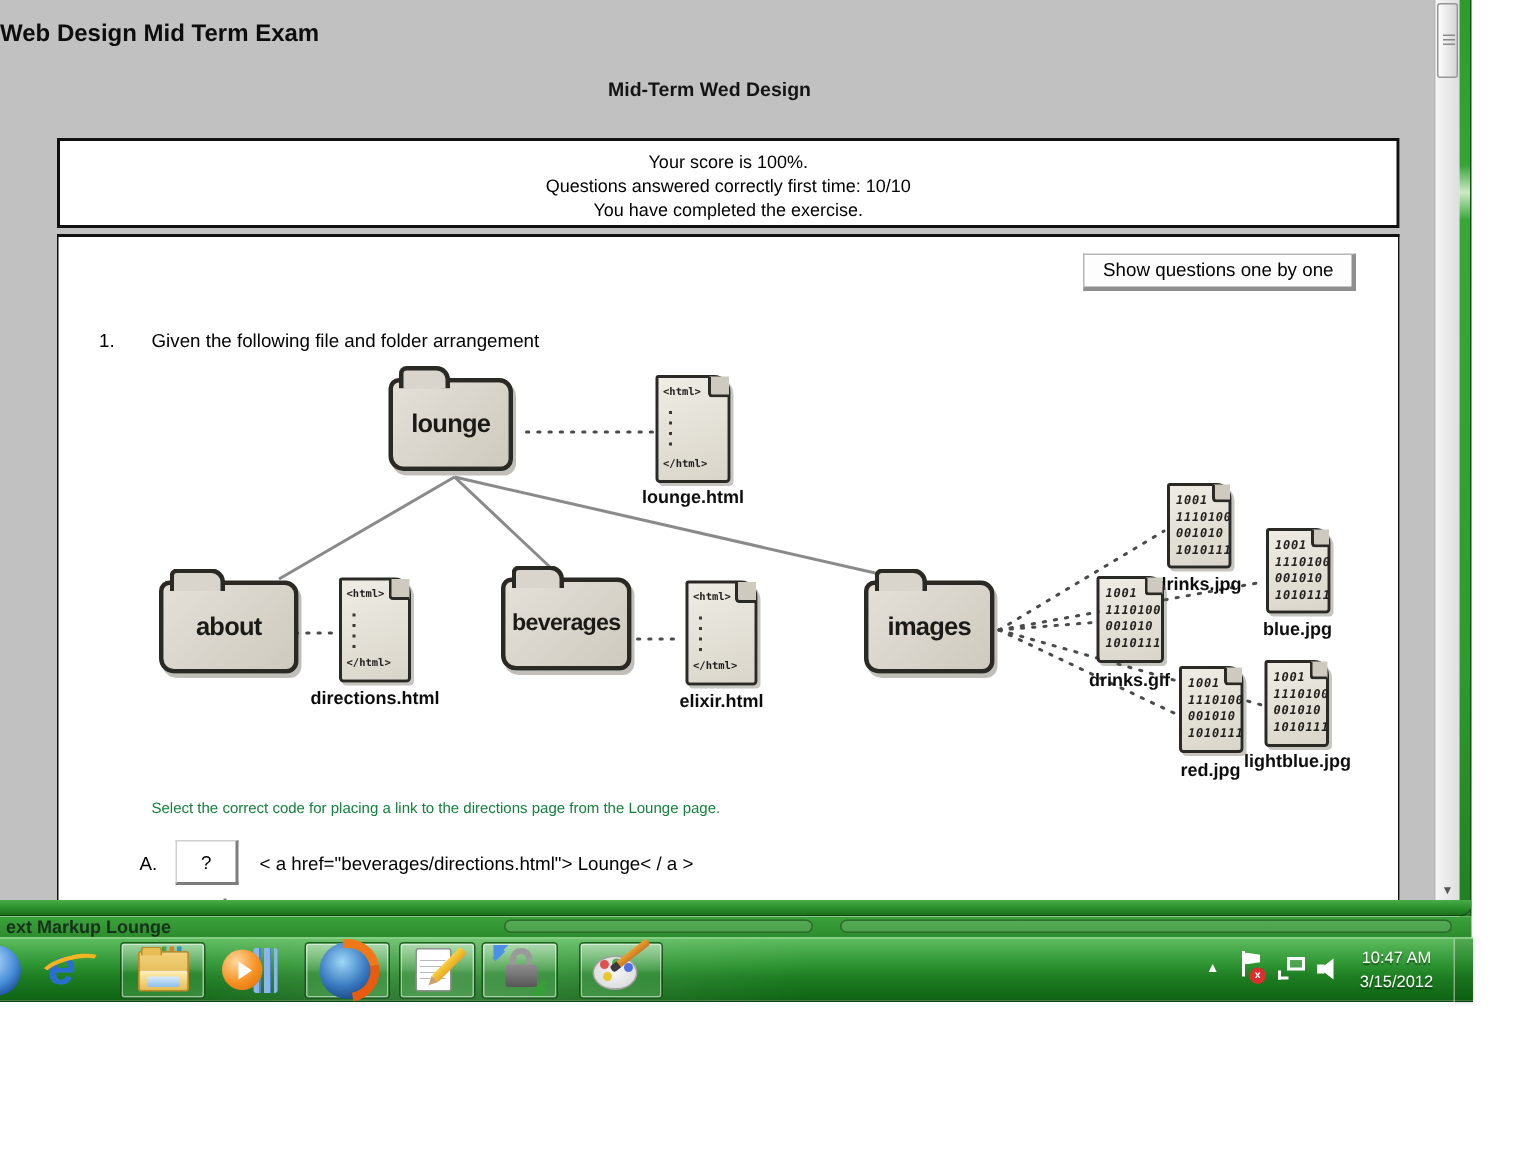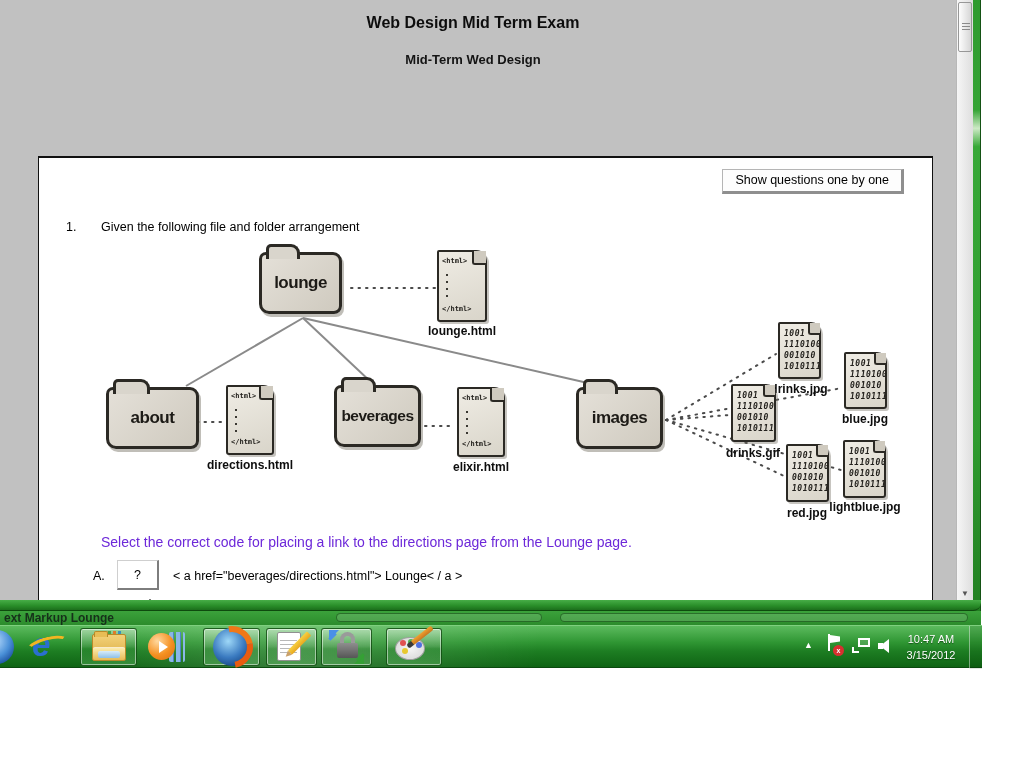--- a/index.html
+++ b/index.html
@@ -1,37 +1,37 @@
 <!DOCTYPE html>
 <html><head>
 <meta charset="utf-8">
 <style>
   html,body{margin:0;padding:0;background:#fff;}
   *{box-sizing:border-box;font-family:"Liberation Sans",sans-serif;}
   #stage{position:relative;width:1024px;height:768px;background:#fff;overflow:hidden;}
 
   
   .content{position:absolute;left:0;top:0;width:956px;height:600px;background:#c1c1c1;}
-  .page-title{position:absolute;left:0;top:14px;width:946px;text-align:center;font-size:16px;font-weight:bold;color:#0d0d0d;}
+  .page-title{position:absolute;left:0;top:14px;width:946px;font-size:16px;font-weight:bold;color:#0d0d0d;}
   .page-subtitle{position:absolute;left:0;top:52px;width:946px;text-align:center;font-size:13px;font-weight:bold;color:#141414;}
 
   .score-box{position:absolute;left:38px;top:92px;width:895px;height:60px;background:#fff;border:2px solid #111;}
   .score-box div{text-align:center;font-size:12px;line-height:16px;color:#000;}
   .score-box div:first-child{margin-top:6px;}
 
   .main-box{position:absolute;left:38px;top:156px;width:895px;height:444px;background:#fff;
     border-top:2px solid #111;border-left:1px solid #111;border-right:1px solid #111;overflow:hidden;}
 
   .show-btn{position:absolute;right:28px;top:11px;background:#fdfdfd;border:1px solid #b5b5b5;
     border-right:3px solid #8f8f8f;border-bottom:3px solid #8f8f8f;
     font-size:12.5px;color:#000;padding:3px 12px 4px;cursor:pointer;}
 
   .q-num{position:absolute;left:27px;top:62px;font-size:12.5px;color:#000;}
   .q-text{position:absolute;left:62px;top:62px;font-size:12.5px;color:#000;}
-  .prompt{position:absolute;left:62px;top:376px;font-size:14px;color:#6d28d9;}
+  .prompt{position:absolute;left:62px;top:376px;font-size:10px;color:#15803d;}
   .ans-letter{position:absolute;left:54px;top:411px;font-size:12.5px;color:#000;}
   .q-mark{position:absolute;left:78px;top:402px;width:42px;height:30px;background:#fff;
     border:1px solid #cfcfcf;border-right:2px solid #7d7d7d;border-bottom:2px solid #7d7d7d;
     font-size:12.5px;color:#000;cursor:pointer;}
   .ans-code{position:absolute;left:134px;top:411px;font-size:12.5px;color:#000;}
   .partial-line{position:absolute;left:110px;top:441px;width:2px;height:3px;background:#7d7d7d;}
 
   
   svg.connectors{position:absolute;left:0;top:0;pointer-events:none;}
   .folder{position:absolute;background:linear-gradient(135deg,#e4e0d8,#cfcabf);
@@ -182,20 +182,25 @@
 </style>
 </head>
 <body>
 
 <div id="stage">
 
   <div class="content">
     <div class="page-title">Web Design Mid Term Exam</div>
     <div class="page-subtitle">Mid-Term Wed Design</div>
 
+    <div class="score-box">
+      <div>Your score is 100%.</div>
+      <div>Questions answered correctly first time: 10/10</div>
+      <div>You have completed the exercise.</div>
+    </div>
 
     <div class="main-box">
       <button class="show-btn">Show questions one by one</button>
       <span class="q-num">1.</span>
       <span class="q-text">Given the following file and folder arrangement</span>
 
       <svg class="connectors" width="895" height="444" viewBox="0 0 895 444">
         <g stroke="#8a8a8a" stroke-width="2">
           <line x1="264" y1="160" x2="147" y2="228"></line>
           <line x1="264" y1="160" x2="334" y2="226"></line>

